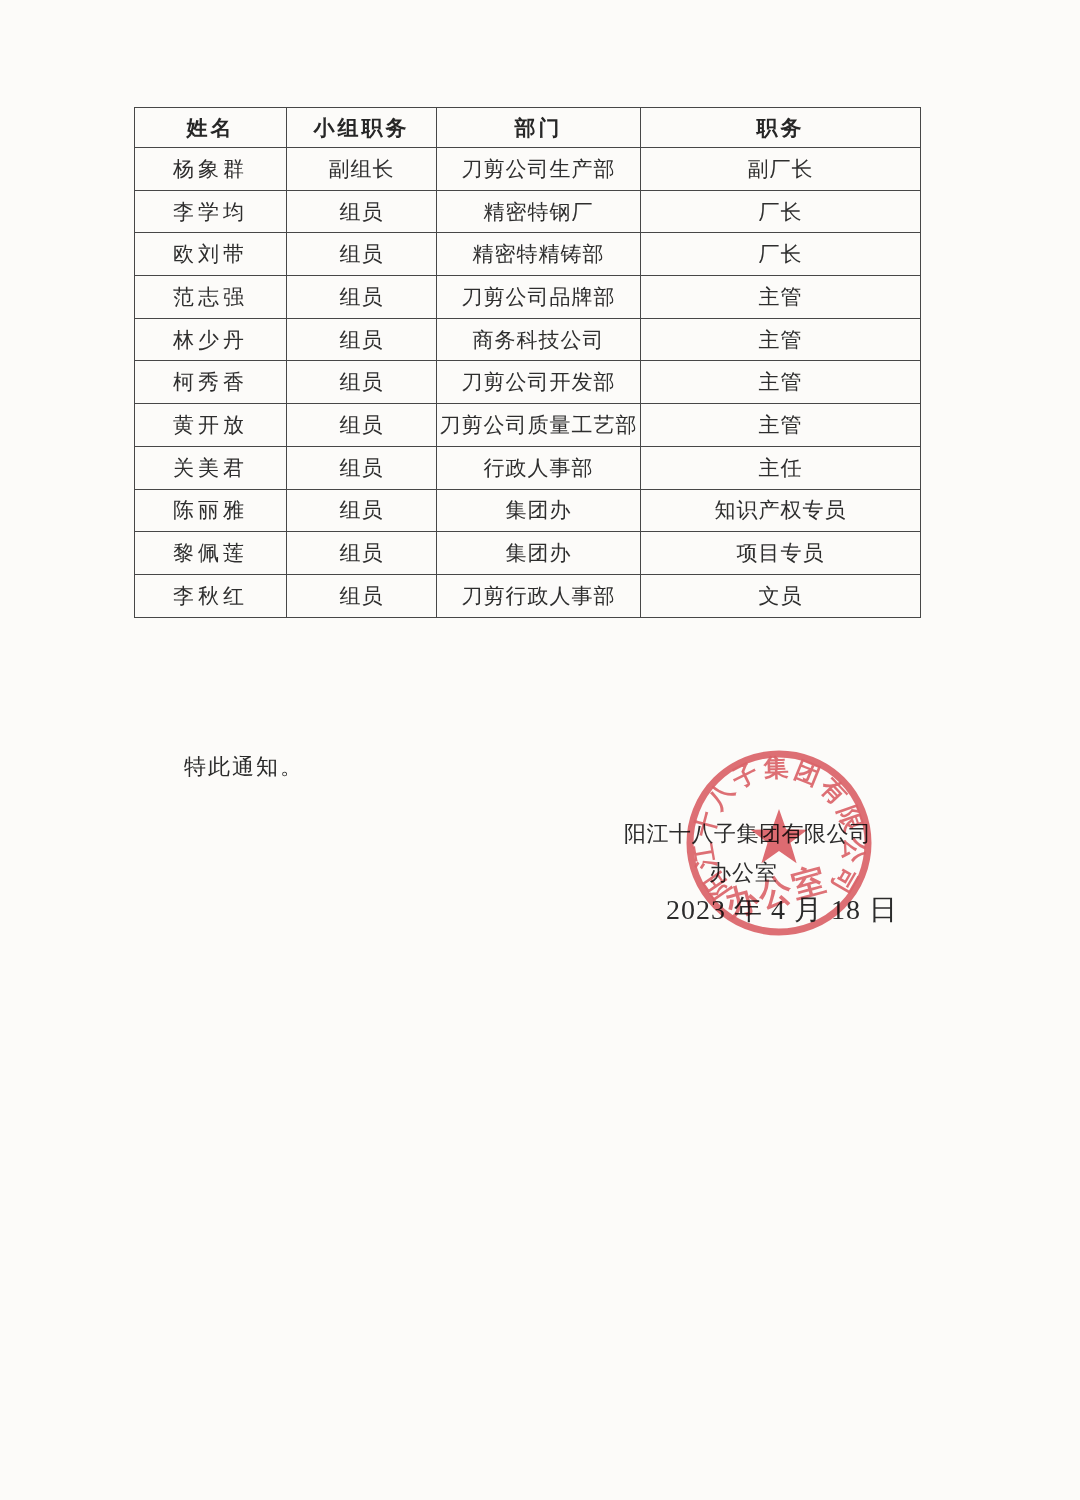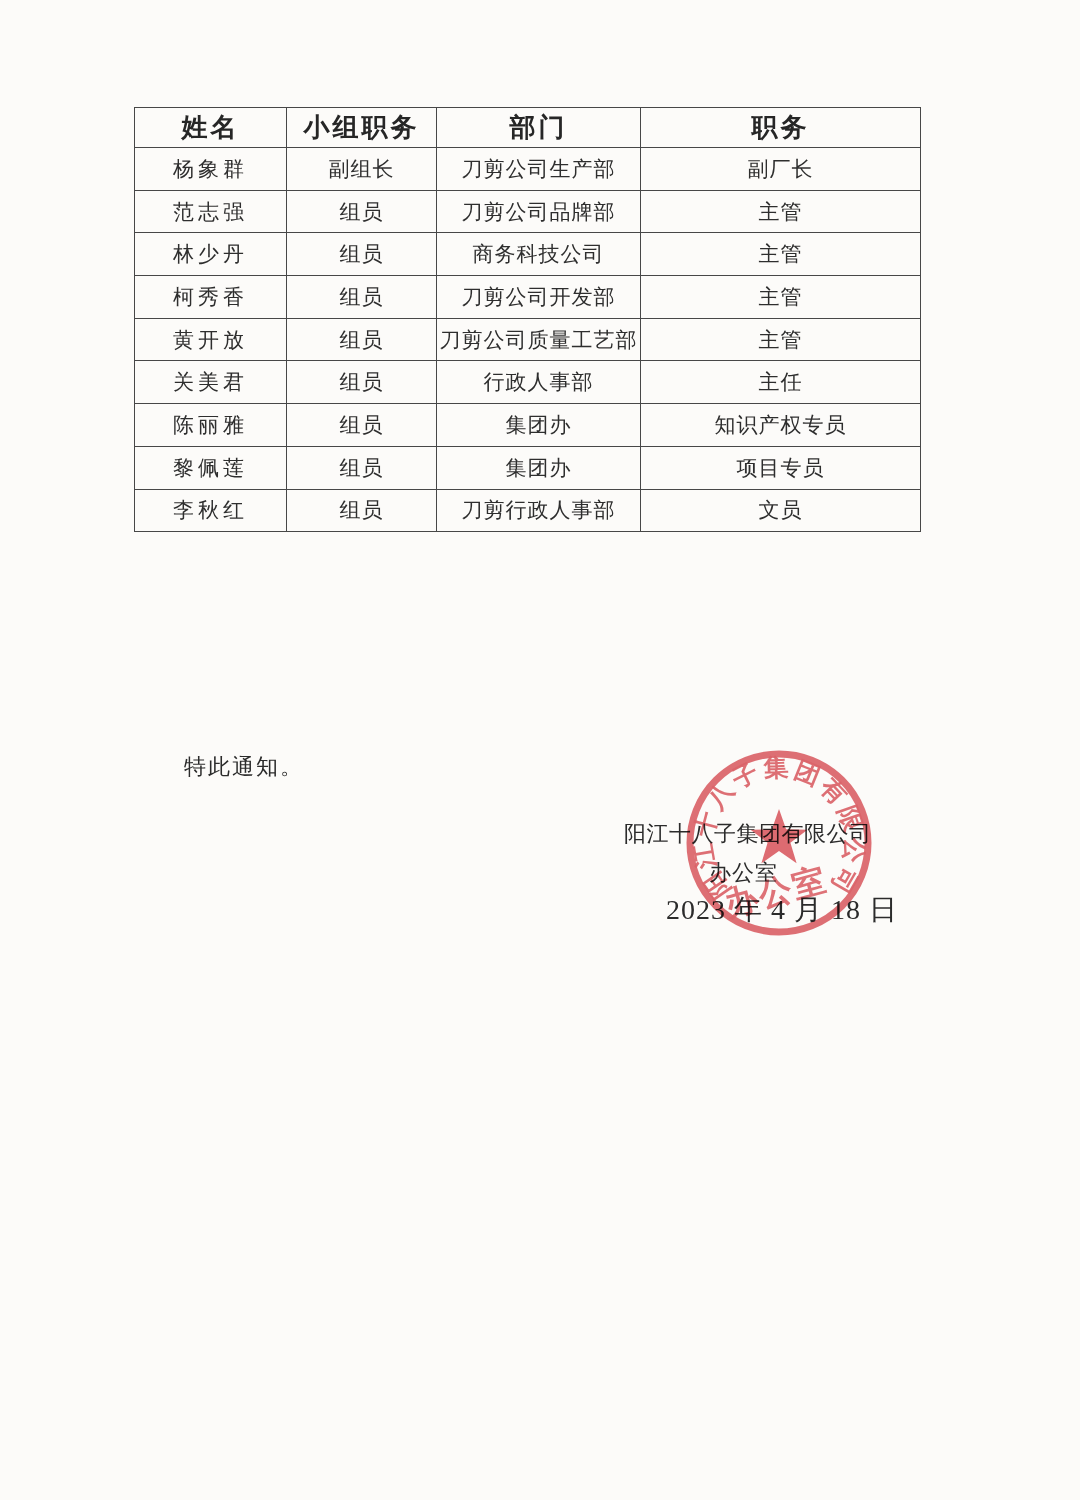--- a/index.html
+++ b/index.html
@@ -25,21 +25,21 @@
     padding:0;
     font-size:21px;
     font-weight:400;
     color:#2e2e2e;
     letter-spacing:1px;
     white-space:nowrap;
     overflow:hidden;
   }
   table.personnel thead tr { height:40px; }
   table.personnel tbody tr { height:42.7px; }
-  table.personnel th { font-size:26px; letter-spacing:3px; font-weight:600; color:#262626; }
+  table.personnel th { font-size:21px; letter-spacing:3px; font-weight:600; color:#262626; }
   table.personnel td:first-child { letter-spacing:4px; }
   .closing {
     position:absolute; left:176px; top:752px;
     font-size:22px; letter-spacing:2px;margin-left:8px;
   }
   .sig-company {
     position:absolute; left:624px; top:819px;
     font-size:22px; letter-spacing:0.5px;
   }
   .sig-office {
@@ -85,20 +85,32 @@
           <th>部门</th>
           <th>职务</th>
         </tr>
     </thead>
     <tbody>
         <tr>
           <td>杨象群</td>
           <td>副组长</td>
           <td>刀剪公司生产部</td>
           <td>副厂长</td>
+        </tr>
+        <tr>
+          <td>李学均</td>
+          <td>组员</td>
+          <td>精密特钢厂</td>
+          <td>厂长</td>
+        </tr>
+        <tr>
+          <td>欧刘带</td>
+          <td>组员</td>
+          <td>精密特精铸部</td>
+          <td>厂长</td>
         </tr>
         <tr>
           <td>范志强</td>
           <td>组员</td>
           <td>刀剪公司品牌部</td>
           <td>主管</td>
         </tr>
         <tr>
           <td>林少丹</td>
           <td>组员</td>

